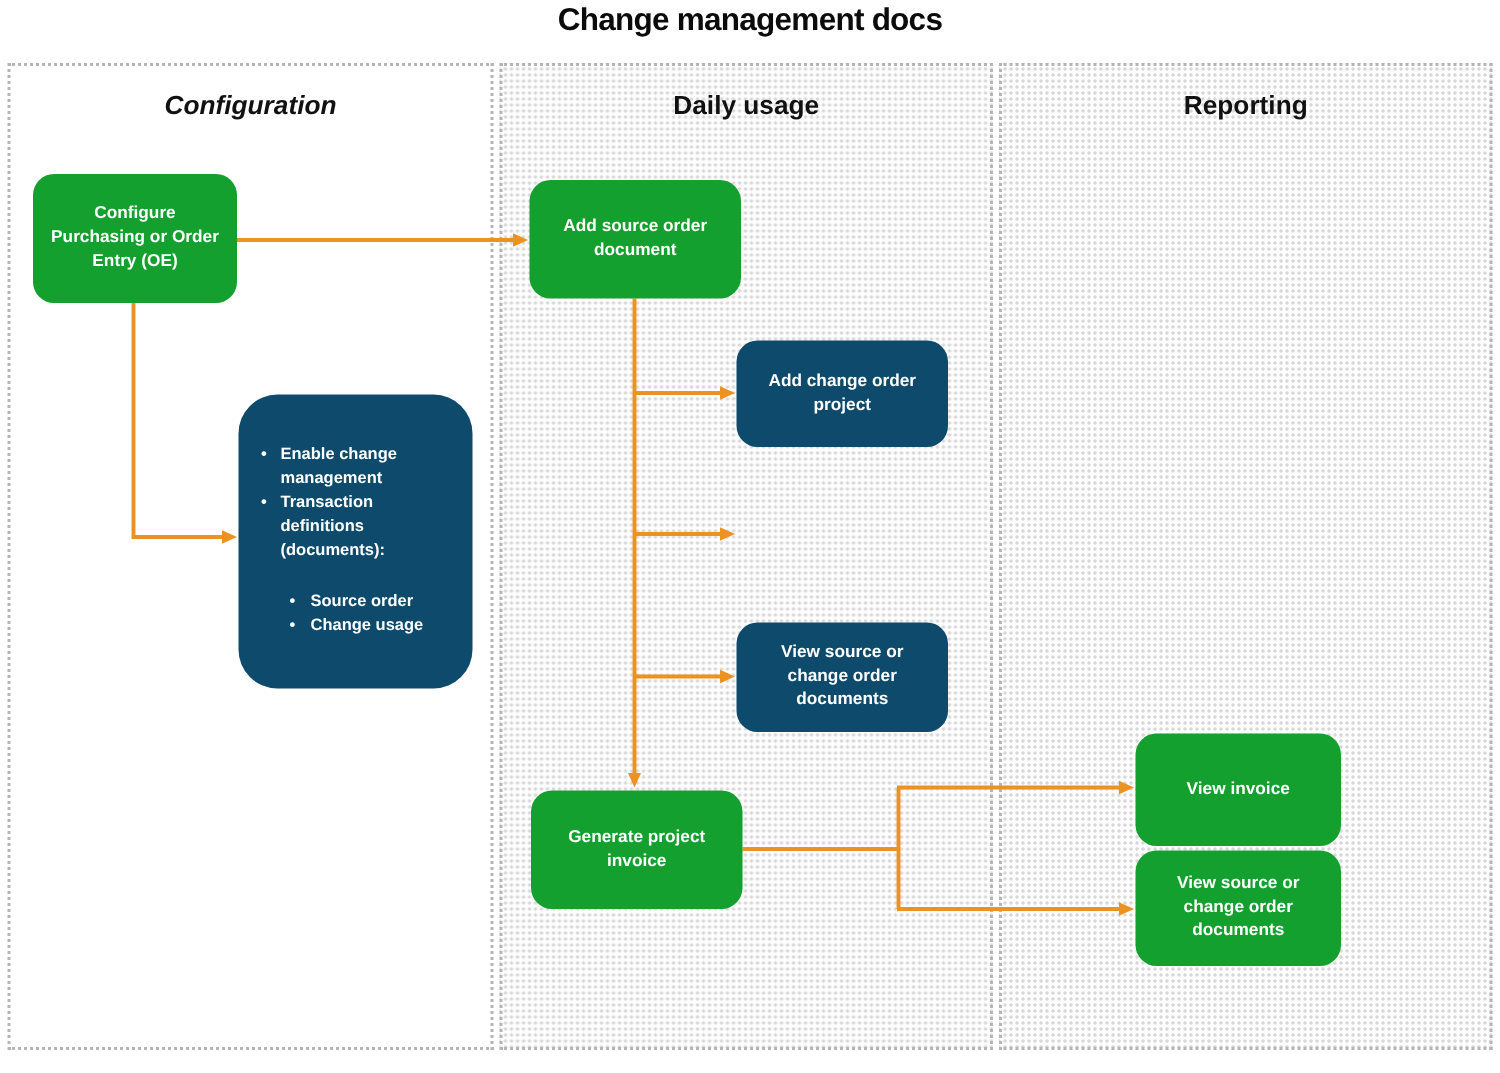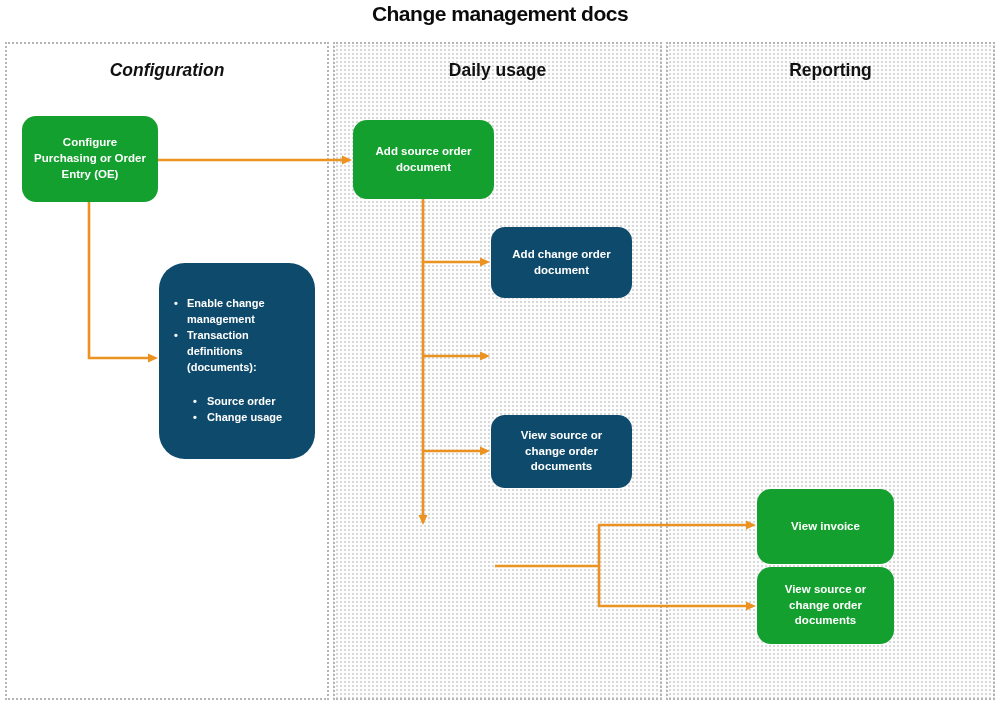--- a/index.html
+++ b/index.html
@@ -100,23 +100,24 @@
         <ul class="lvl2">
           <li><span>Source order</span></li>
           <li><span>Change usage</span></li>
         </ul>
       </li>
     </ul>
   </div>
 
   <div class="node green" style="left:353px;top:120px;width:141px;height:79px;">Add source order document</div>
 
-  <div class="node blue" style="left:491px;top:227px;width:141px;height:71px;">Add change order document</div>
+  <div class="node blue" style="left:491px;top:227px;width:141px;height:71px;">Add change order project</div>
 
 
   <div class="node blue" style="left:491px;top:415px;width:141px;height:73px;">View source or change order documents</div>
 
+  <div class="node green" style="left:354px;top:527px;width:141px;height:79px;">Generate project invoice</div>
 
   <div class="node green" style="left:757px;top:489px;width:137px;height:75px;">View invoice</div>
 
   <div class="node green" style="left:757px;top:567px;width:137px;height:77px;">View source or change order documents</div>
 
 </div>
 
 </body></html>

